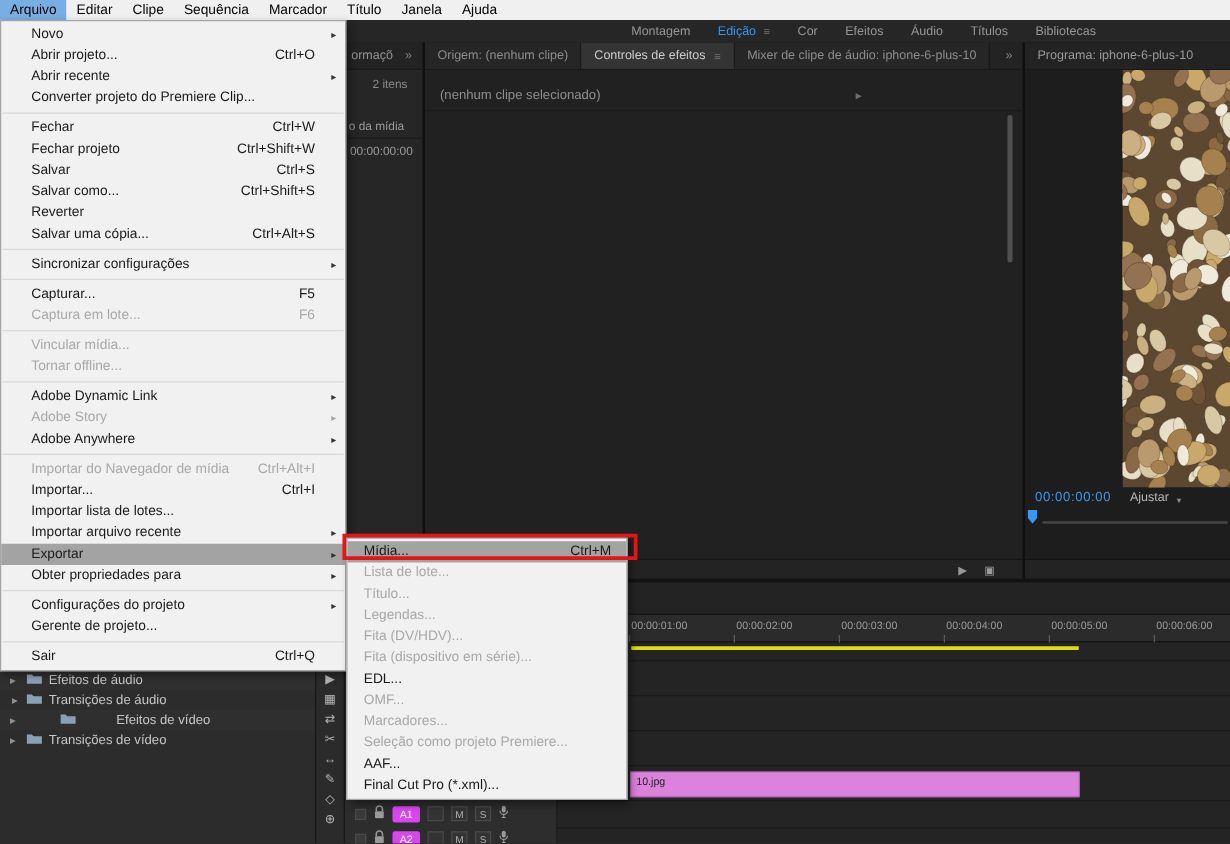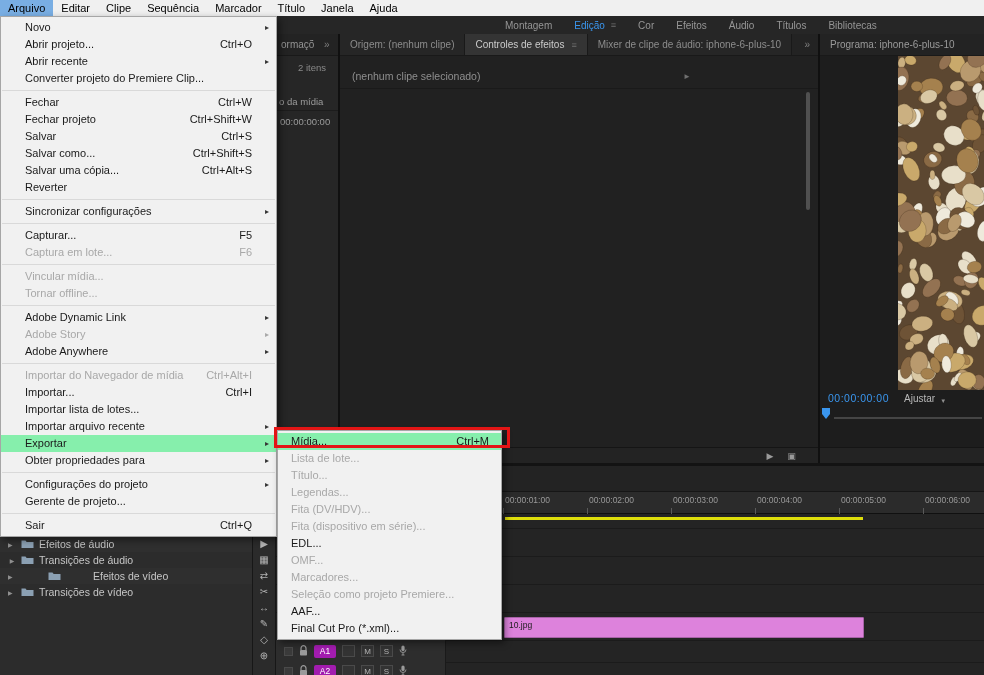--- a/index.html
+++ b/index.html
@@ -47,21 +47,21 @@
   .ruler{position:absolute;left:0;top:26px;right:0;height:22px;background:#2b2b2b;border-bottom:1px solid #101010}
   .ruler-label{position:absolute;top:3px;font-size:8.5px;color:#9a9a9a}
   .ruler-tick{position:absolute;top:16px;width:1px;height:6px;background:#5a5a5a}
   .workarea{position:absolute;height:3px;background:#dede0b}
   .tsep{position:absolute;left:0;right:0;height:1px;background:#1b1b1b}
   .clip{position:absolute;background:#dd82dc;border:1px solid #a862a8;border-radius:1px;
         font-size:8.5px;color:#1c1c1c;padding:2px 4px;overflow:hidden}
   .audio-zone{position:absolute;background:#2d2d2d;border-right:1px solid #1a1a1a}
   .audio-row{position:absolute;height:18px;display:flex;align-items:center;gap:6px;padding-left:8px}
   .sq{width:9px;height:9px;background:#3a3a3a;border:1px solid #4a4a4a;display:inline-block}
-  .badge{width:22px;height:13px;background:#a21caf;color:#fff;font-size:8.5px;display:flex;
+  .badge{width:22px;height:13px;background:#d946ef;color:#fff;font-size:8.5px;display:flex;
          align-items:center;justify-content:center;border-radius:2px}
   .tbox{width:13px;height:12px;background:#333;border:1px solid #4a4a4a;color:#b5b5b5;font-size:8px;
         display:flex;align-items:center;justify-content:center}
 
   
   .bin-row{position:absolute;left:0;right:0;height:16px;display:flex;align-items:center;padding-left:8px;gap:5px}
   .bin-row:nth-child(odd){background:#2f2f2f}
   .bin-tri{font-size:6px;color:#8f8f8f;width:8px}
   .bin-label{font-size:10.5px;color:#c6c6c6}
   .tool{height:16px;line-height:16px;text-align:center;color:#b3b3b3;font-size:10px}
@@ -69,21 +69,21 @@
   
   .menu{position:absolute;background:#f1f1f1;border:1px solid #a6a6a6;box-shadow:3px 3px 7px rgba(0,0,0,.45);
         padding:2px 0;z-index:100;font-size:11px;color:#1a1a1a}
   .menu-item{position:relative;height:17px;line-height:17px;display:flex;white-space:nowrap}
   #file-menu .menu-item{padding-left:24px;padding-right:24px}
   #export-menu .menu-item{padding-left:13px;padding-right:12px}
   .mi-short{margin-left:auto}
   .mi-arrow{position:absolute;right:7px;top:0;font-size:8px;color:#333}
   .menu-item.disabled{color:#a8a8a8}
   .menu-item.disabled .mi-arrow{color:#a8a8a8}
-  .menu-item.highlight{background:#86efac}
+  .menu-item.highlight{background:#a3a3a3}
   .menu-sep{height:1px;background:#d9d9d9;margin:3px 1px}
 
   .redbox{position:absolute;left:274px;top:427px;width:236px;height:21px;border:3px solid #e31515;z-index:300;pointer-events:none}
 </style>
 </head>
 <body>
 
 <div id="screen">
 
   <div class="menubar" id="menubar"><span class="mb-item active">Arquivo</span><span class="mb-item">Editar</span><span class="mb-item">Clipe</span><span class="mb-item">Sequência</span><span class="mb-item">Marcador</span><span class="mb-item">Título</span><span class="mb-item">Janela</span><span class="mb-item">Ajuda</span></div>
@@ -450,25 +450,25 @@
       </div>
       <div class="menu-item">
         <span class="mi-label">Salvar</span>
         <span class="mi-short">Ctrl+S</span>
       </div>
       <div class="menu-item">
         <span class="mi-label">Salvar como...</span>
         <span class="mi-short">Ctrl+Shift+S</span>
       </div>
       <div class="menu-item">
+        <span class="mi-label">Reverter</span>
+      </div>
+      <div class="menu-item">
         <span class="mi-label">Salvar uma cópia...</span>
         <span class="mi-short">Ctrl+Alt+S</span>
-      </div>
-      <div class="menu-item">
-        <span class="mi-label">Reverter</span>
       </div>
       <div class="menu-sep"></div>
       <div class="menu-item">
         <span class="mi-label">Sincronizar configurações</span>
         <span class="mi-arrow">▸</span>
       </div>
       <div class="menu-sep"></div>
       <div class="menu-item">
         <span class="mi-label">Capturar...</span>
         <span class="mi-short">F5</span>

